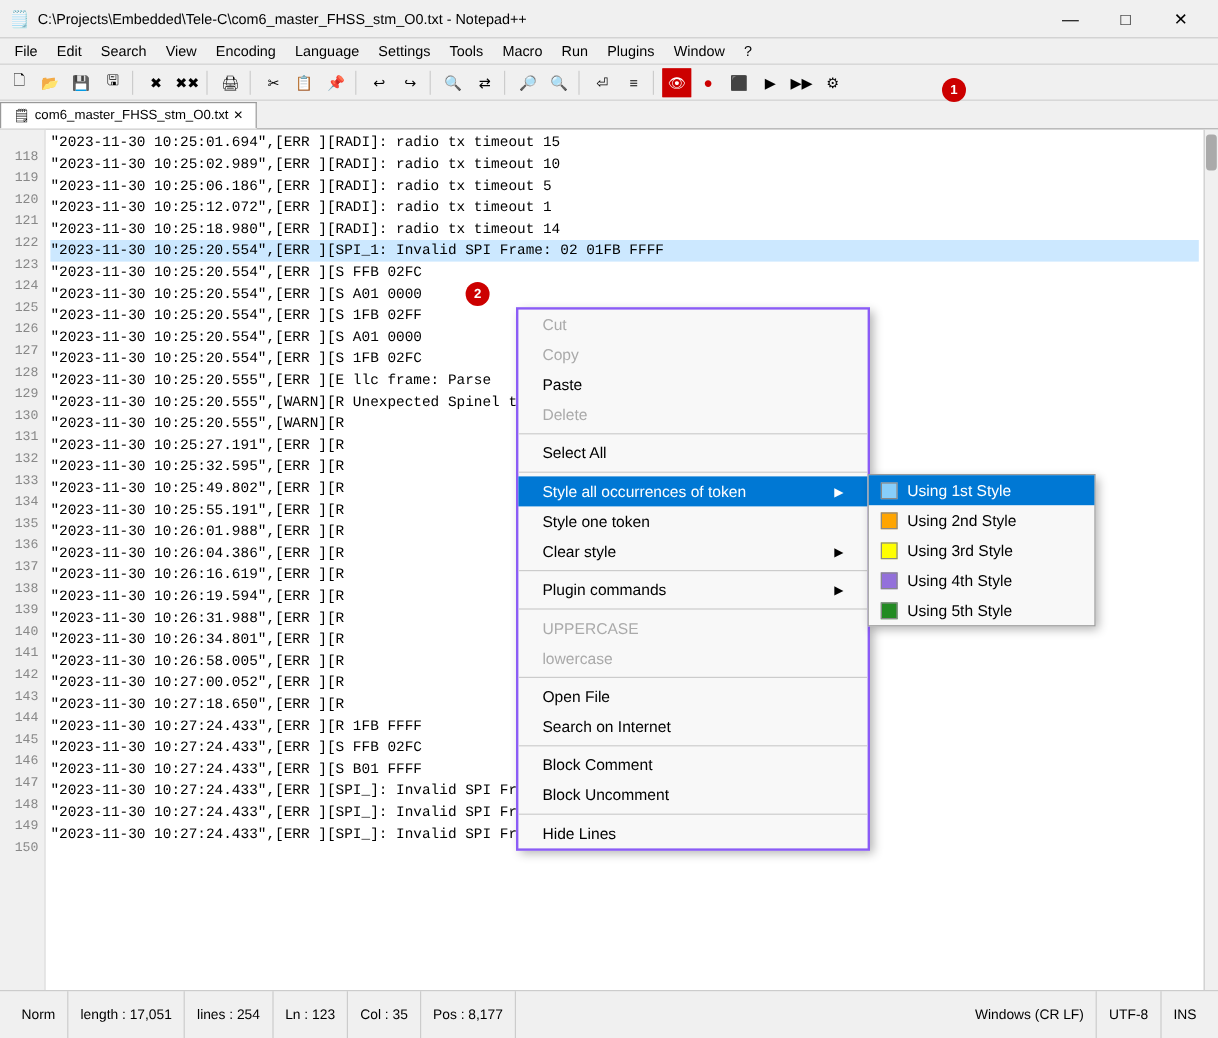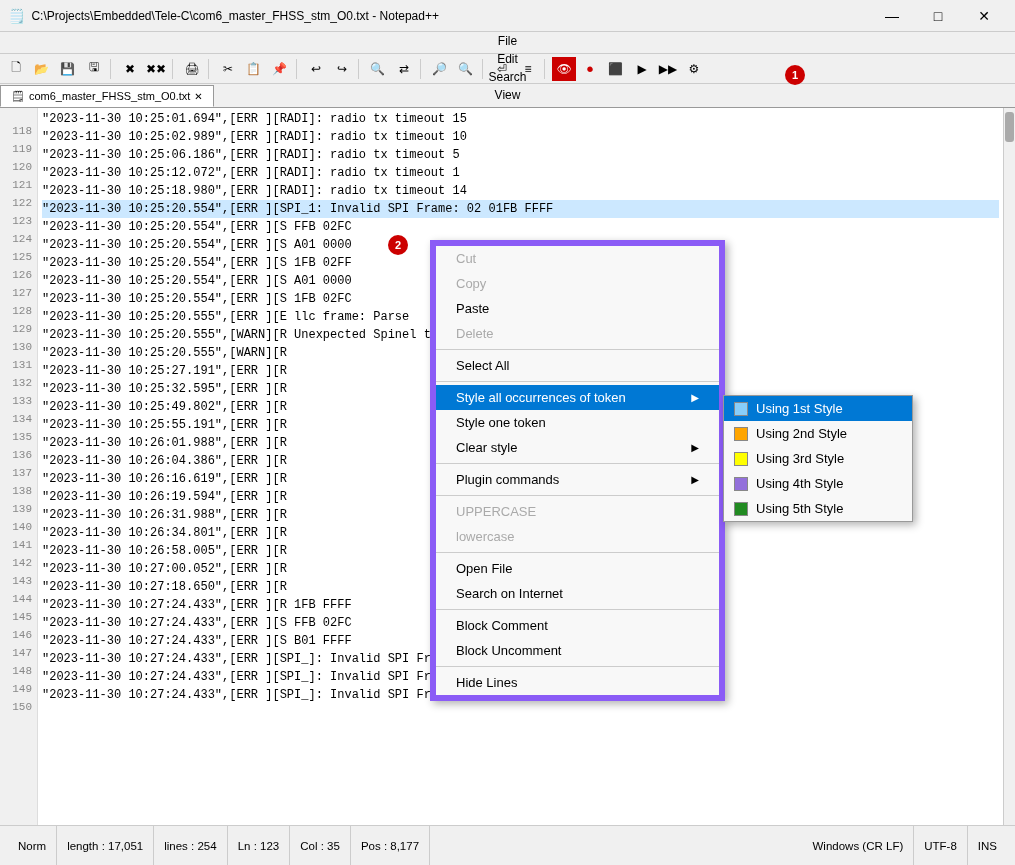--- a/index.html
+++ b/index.html
@@ -18,21 +18,20 @@
     .title-btn { width: 46px; height: 32px; border: none; background: transparent; cursor: pointer; font-size: 14px; display: flex; align-items: center; justify-content: center; }
 
     
     #menu-bar {
       background: #f0f0f0;
       height: 22px;
       display: flex;
       align-items: center;
       padding: 0 4px;
       border-bottom: 1px solid #ccc;
-      flex-direction: column;
     }
     .menu-item { padding: 2px 8px; font-size: 12px; cursor: pointer; white-space: nowrap; }
 
     
     #toolbar {
       background: #f0f0f0;
       height: 30px;
       display: flex;
       align-items: center;
       padding: 2px 4px;
@@ -149,24 +148,24 @@
       border-right: 1px solid #ccc;
       height: 100%;
       display: flex; align-items: center;
     }
     .status-item:last-child { border-right: none; }
 
     
     #context-menu {
       position: absolute;
       left: 430px;
-      top: 240px;
+      top: 256px;
       width: 295px;
       background: #f8f8f8;
-      border: 6px solid #8b5cf6;
+      border: 2px solid #8b5cf6;
       box-shadow: 3px 3px 8px rgba(0,0,0,0.3);
       z-index: 100;
       font-size: 13px;
     }
     .ctx-item {
       padding: 5px 20px;
       cursor: pointer;
       white-space: nowrap;
       display: flex; align-items: center; justify-content: space-between;
       color: #000;
@@ -229,21 +228,21 @@
     <span class="menu-item">Edit</span>
     <span class="menu-item">Search</span>
     <span class="menu-item">View</span>
     <span class="menu-item">Encoding</span>
     <span class="menu-item">Language</span>
     <span class="menu-item">Settings</span>
     <span class="menu-item">Tools</span>
     <span class="menu-item">Macro</span>
     <span class="menu-item">Run</span>
     <span class="menu-item">Plugins</span>
-    <span class="menu-item">Windows</span>
+    <span class="menu-item">Window</span>
     <span class="menu-item">?</span>
   </div>
 
 <div id="toolbar">
   <button class="tb-btn" title="New">🗋</button>
   <button class="tb-btn" title="Open">📂</button>
   <button class="tb-btn" title="Save">💾</button>
   <button class="tb-btn" title="Save All">🖫</button>
   <div class="tb-sep"></div>
   <button class="tb-btn">✖</button>

